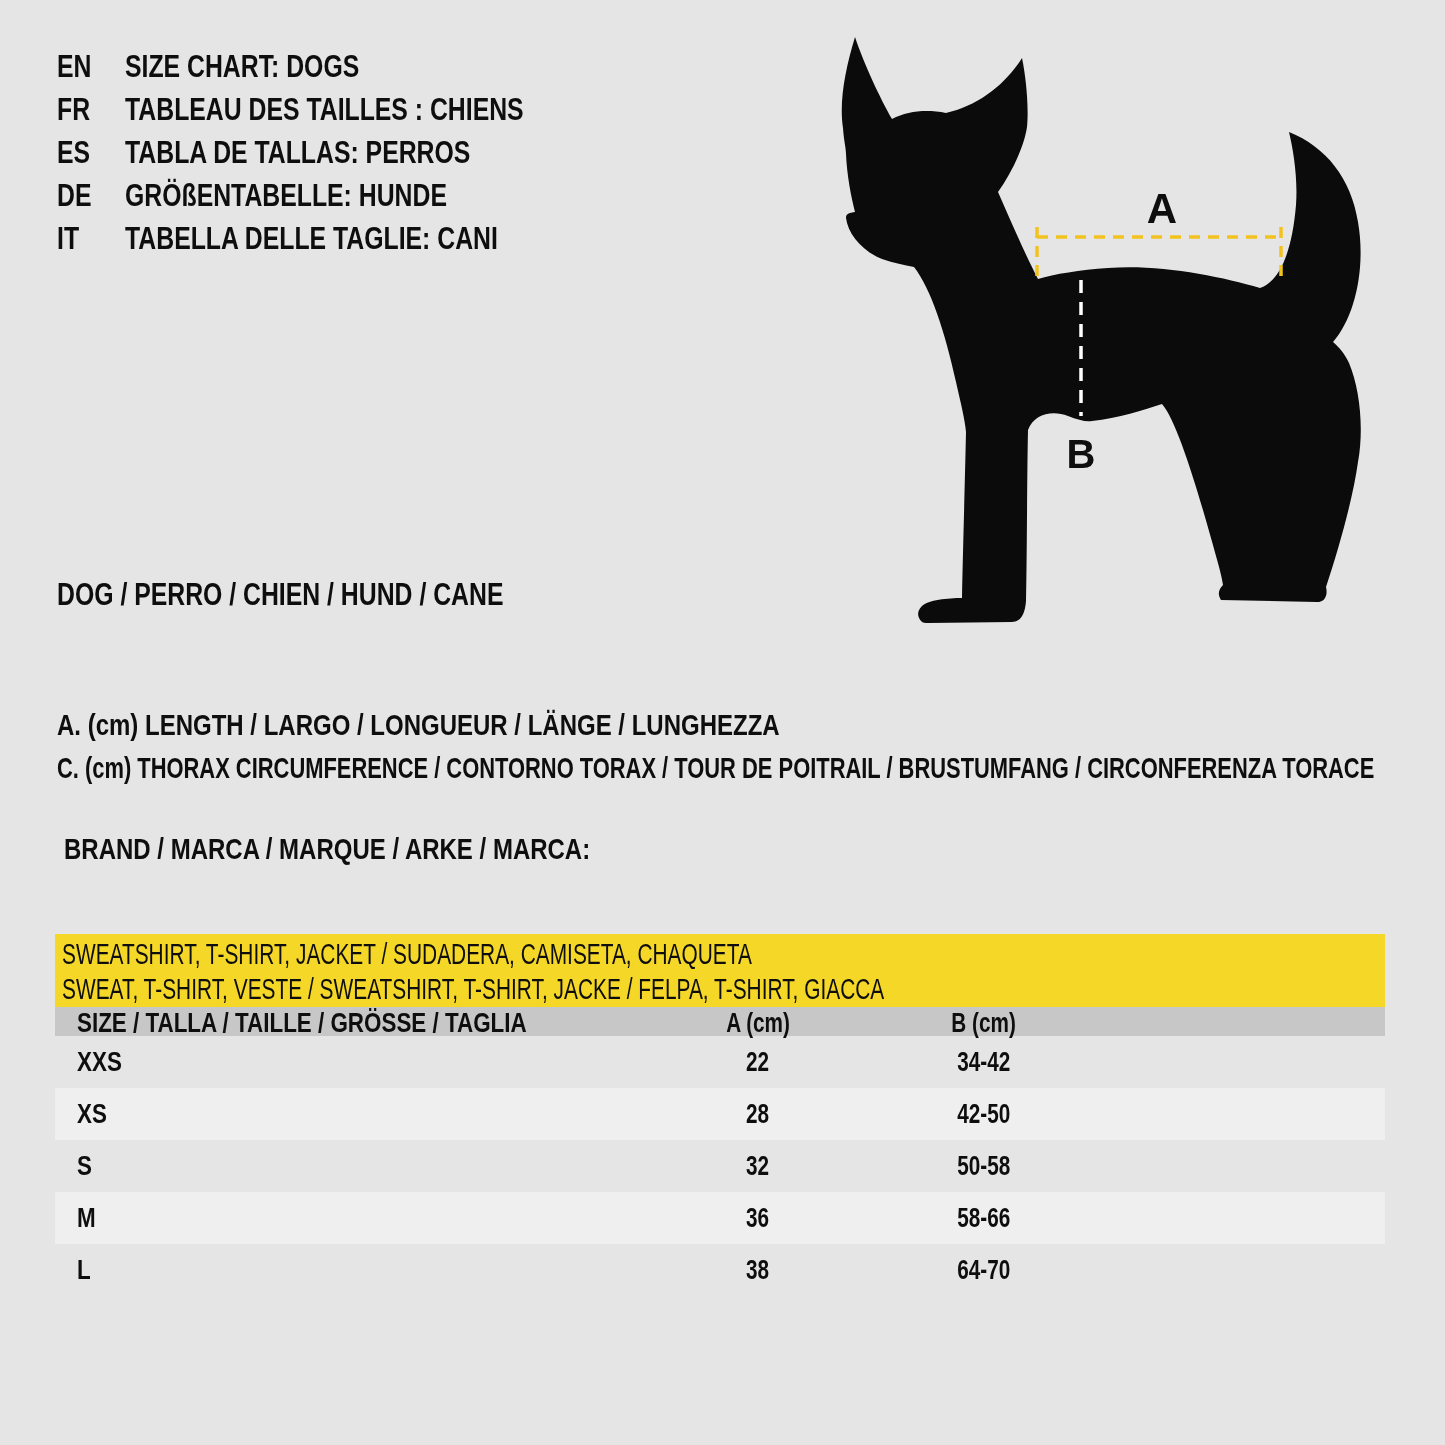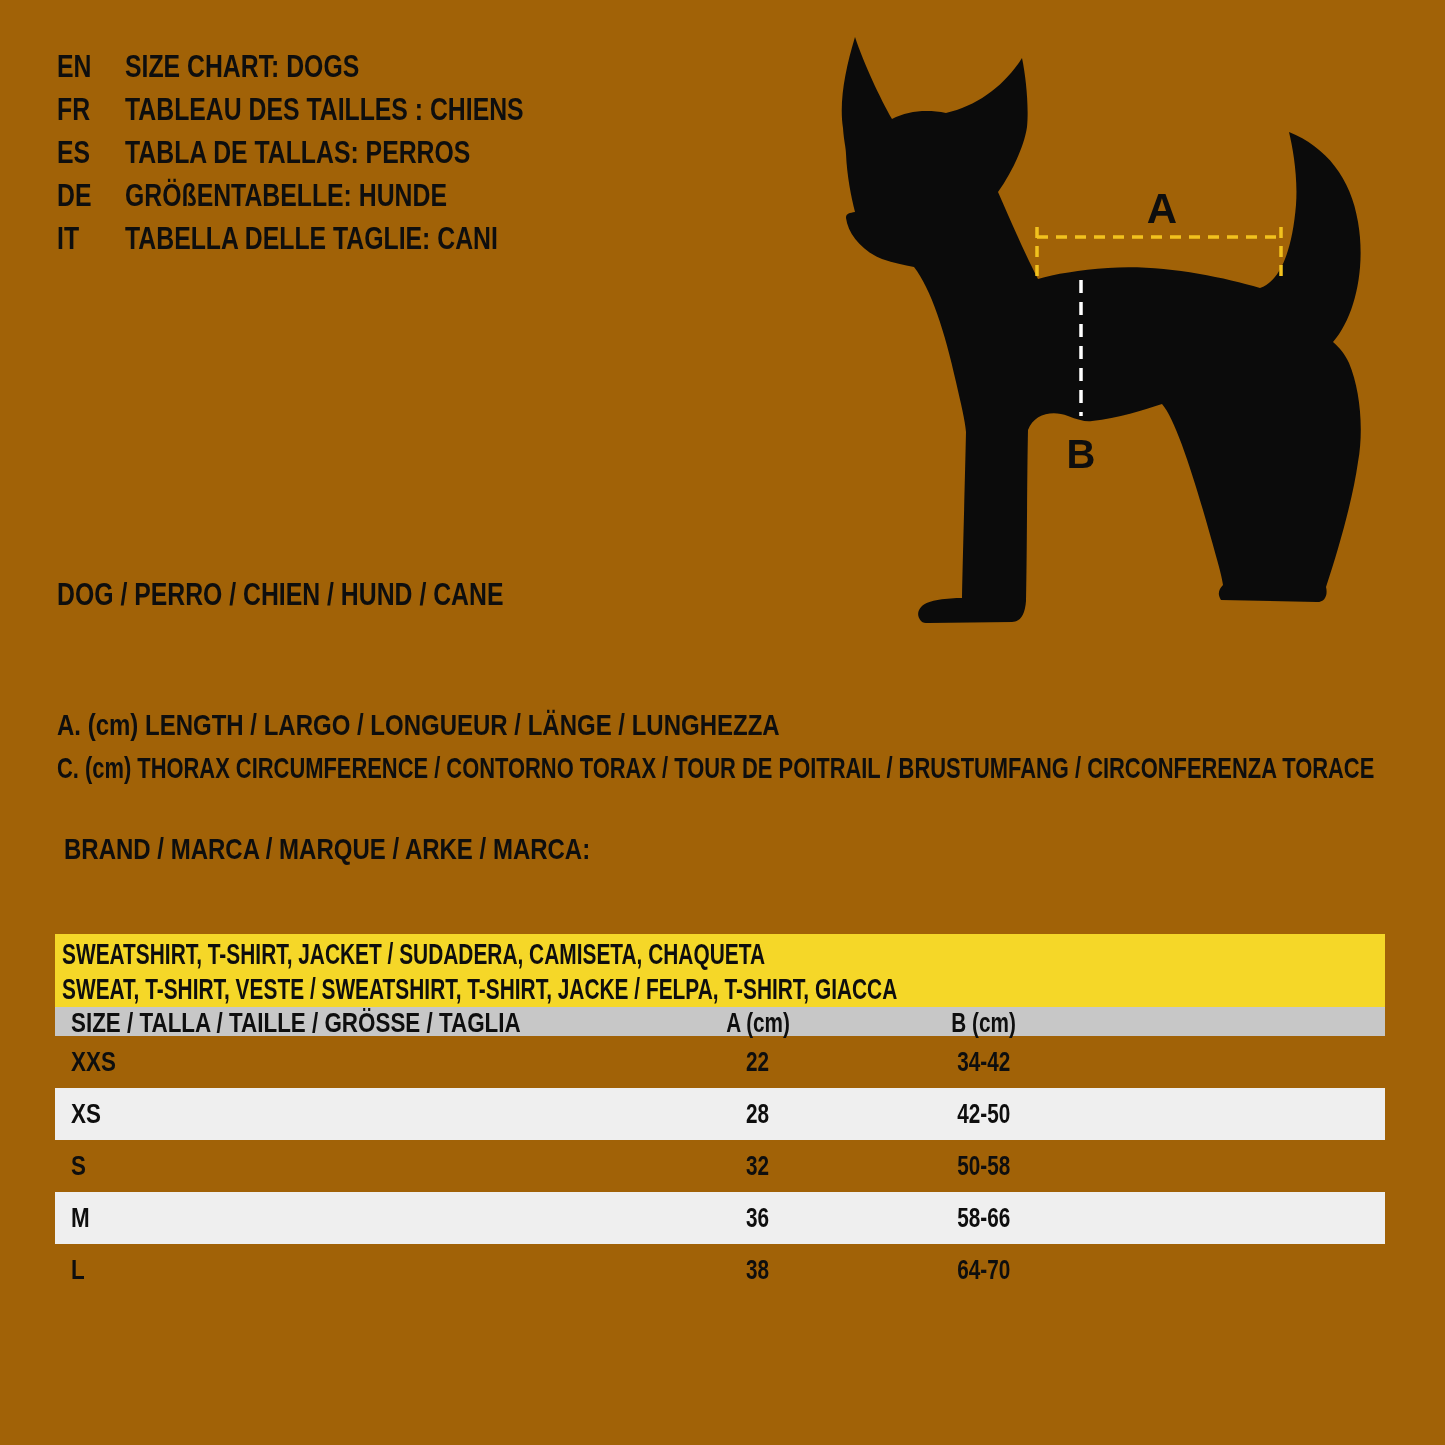--- a/index.html
+++ b/index.html
@@ -1,17 +1,17 @@
 <!DOCTYPE html>
 <html><head>
 <meta charset="utf-8">
 <style>
   html,body{margin:0;padding:0;background:#ffffff;}
   .page{
-    position:relative;width:1445px;height:1445px;background:#a16207;overflow:hidden;
+    position:relative;width:1445px;height:1445px;background:#e5e5e5;overflow:hidden;
     font-family:"Liberation Sans","DejaVu Sans",sans-serif;color:#0e0e0e;
   }
   
   .cn{display:inline-block;transform:scaleX(0.80);transform-origin:left center;white-space:nowrap;}
   .cc{display:inline-block;transform:scaleX(0.74);transform-origin:center;white-space:nowrap;}
   .cb{display:inline-block;transform:scaleX(0.72);transform-origin:left center;white-space:nowrap;}
   .tight{transform:scaleX(0.73);}
 
   
   .langs{position:absolute;left:57px;top:45px;font-size:31px;font-weight:600;line-height:43px;}
@@ -24,26 +24,26 @@
   .svg-label{font-family:"Liberation Sans","DejaVu Sans",sans-serif;font-weight:700;fill:#0e0e0e;}
 
   .caption{position:absolute;left:57px;top:577px;font-size:31px;font-weight:700;line-height:36px;}
 
   .measures{position:absolute;left:57px;top:703px;font-size:30px;font-weight:600;line-height:43px;}
   .brand{position:absolute;left:64px;top:831px;font-size:30px;font-weight:600;line-height:36px;}
 
   
   .size-table{position:absolute;left:55px;top:934px;width:1330px;}
   .band{background:#F5D728;padding:3px 0 0 7px;}
-  .band .line{font-size:29px;font-weight:700;line-height:35px;}
+  .band .line{font-size:29px;font-weight:400;line-height:35px;}
   .thead,.trow{display:grid;grid-template-columns:593px 220px 232px 1fr;align-items:center;}
   .thead{background:#C7C7C7;height:29px;font-size:28px;font-weight:600;}
   .trow{height:52px;font-size:28px;font-weight:600;}
   .trow.alt{background:#EFEFEF;}
-  .c-left{padding-left:16px;text-align:left;}
+  .c-left{padding-left:22px;text-align:left;}
   .c-mid{text-align:center;}
 </style>
 </head>
 <body>
 
 <div class="page">
 
   <section class="langs">
     <div class="lang-row">
       <span class="lang-code"><span class="cn">EN</span></span>

